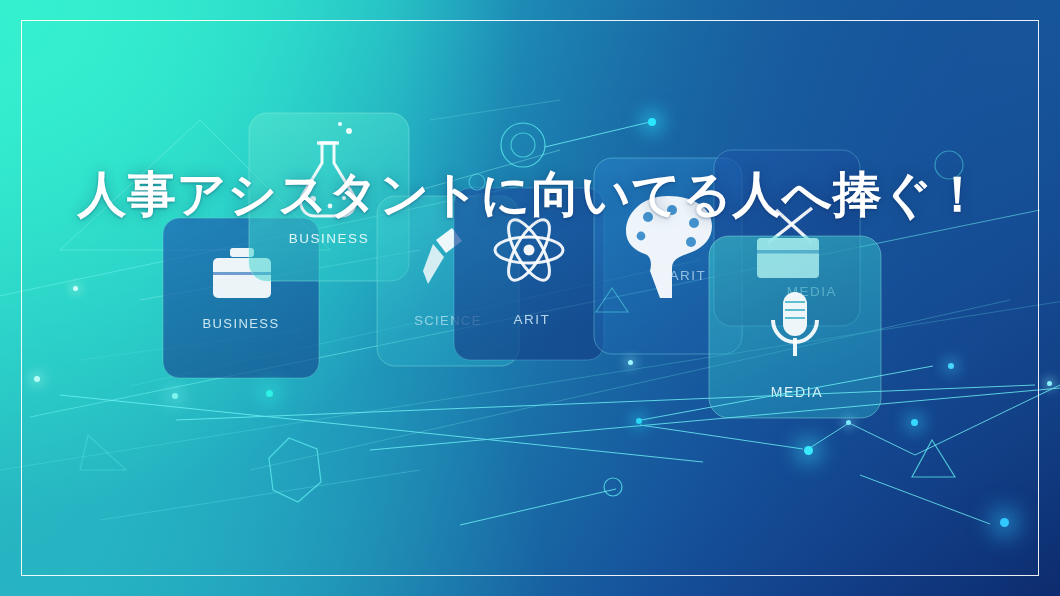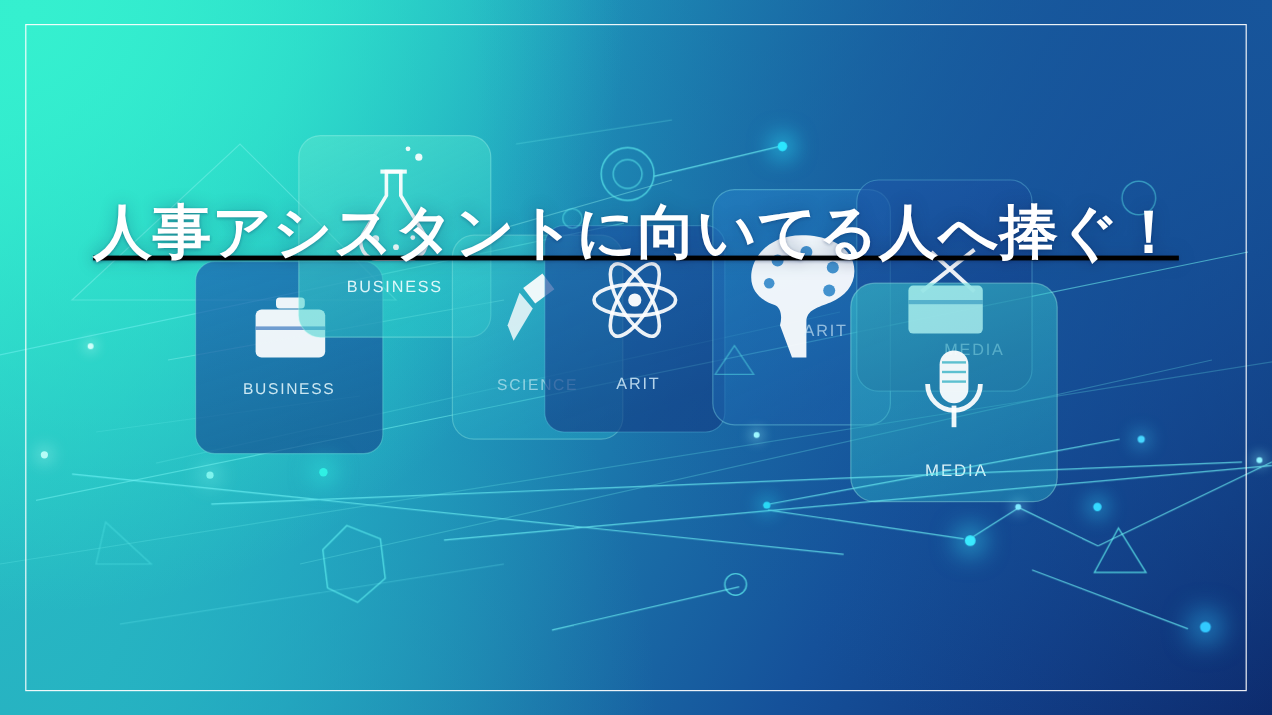--- a/index.html
+++ b/index.html
@@ -24,21 +24,20 @@
   .layer.deco-front{z-index:3;}
 
   
   .dot{position:absolute;border-radius:50%;z-index:3;}
 
   
   #title-block{
     position:absolute;left:0;right:0;top:156px;
     z-index:6;text-align:center;
     padding:0 34px;
-    text-decoration:underline;
   }
   .title-line{
     display:block;
     color:#ffffff;
     font-weight:bold;
     font-size:49px;
     line-height:76px;
     letter-spacing:.5px;
     white-space:nowrap;
     text-shadow:0 0 14px rgba(12,40,90,.30), 0 1px 3px rgba(10,35,80,.35);

